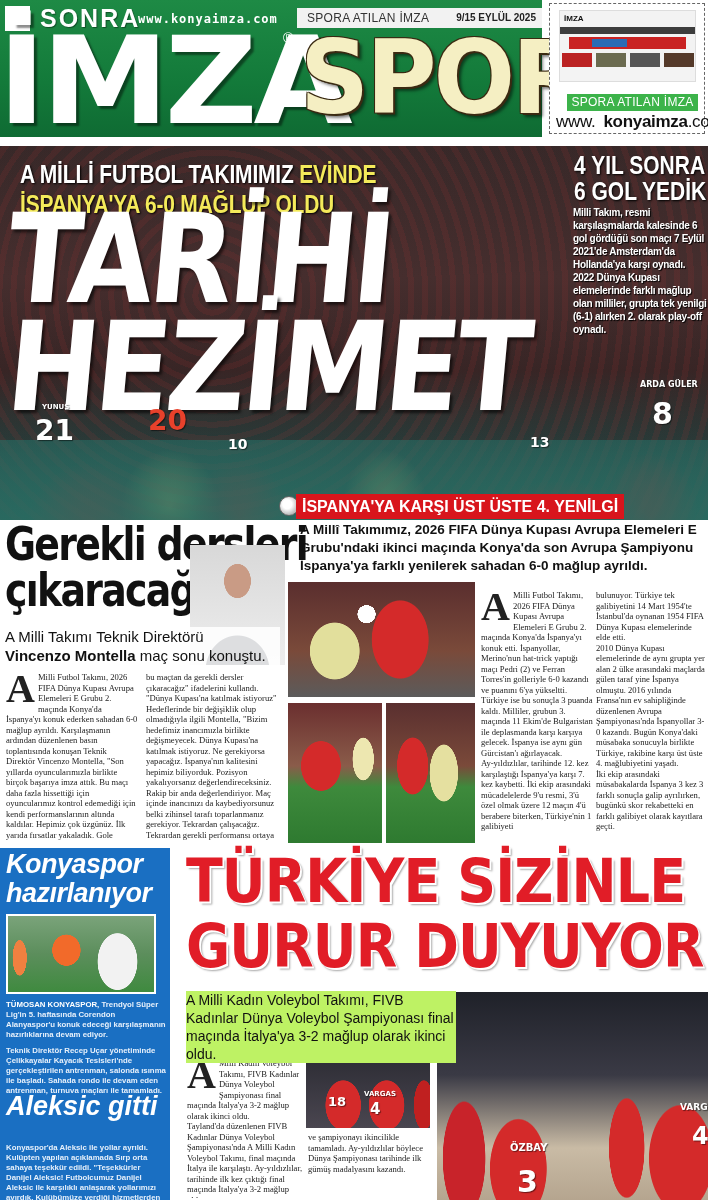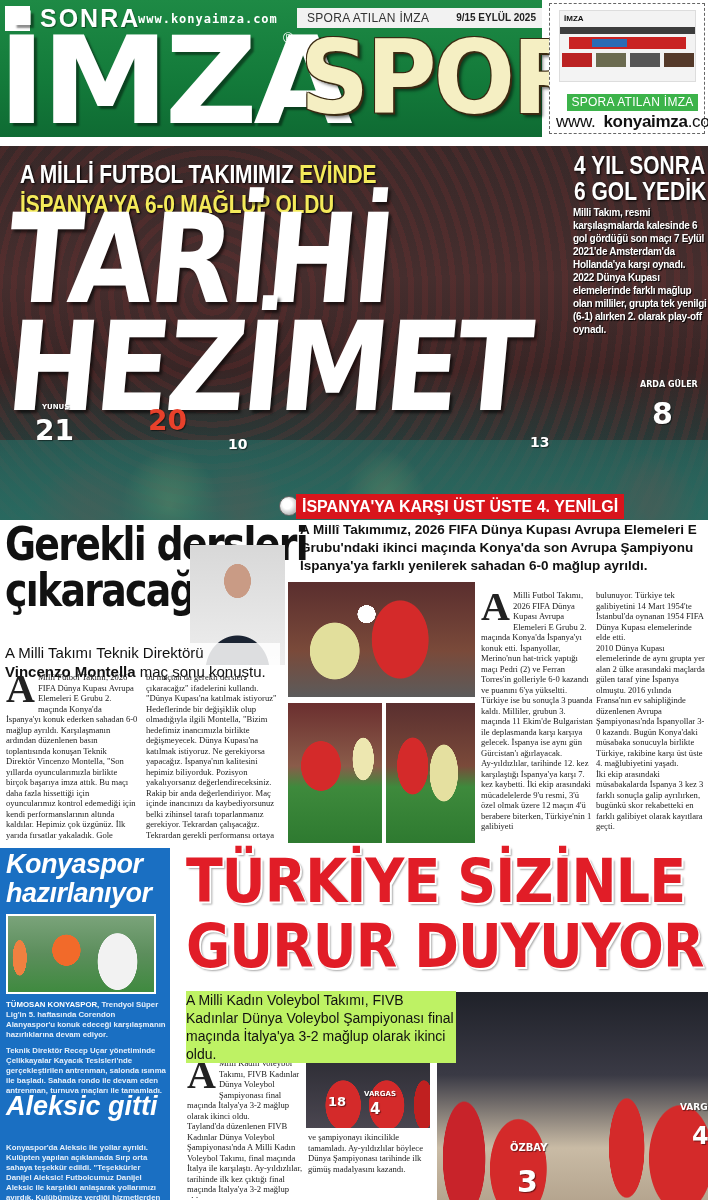--- a/index.html
+++ b/index.html
@@ -50,21 +50,21 @@
   .jersey{position:absolute;color:#fff;font-weight:bold;font-family:"DejaVu Sans",sans-serif;text-shadow:1px 1px 1px rgba(0,0,0,.5);}
   .redbar{position:absolute;left:296px;top:494px;height:25px;background:#d8151c;color:#fff;font-weight:bold;font-size:16px;line-height:25px;padding:0 6px;transform:scaleY(1);}
   .ball{position:absolute;left:279px;top:496px;width:20px;height:20px;border-radius:50%;background:radial-gradient(circle at 40% 40%,#fff 30%,#bbb 70%);border:1px solid #666;}
 
   
   .mont-title{position:absolute;left:5px;top:521px;font-weight:bold;font-size:44px;line-height:44px;color:#111;letter-spacing:-2px;font-family:"DejaVu Sans",sans-serif;transform:scaleX(.86) scaleY(1.05);transform-origin:left top;}
   .mont-photo{position:absolute;left:190px;top:545px;width:95px;height:120px;background:
       radial-gradient(ellipse 22px 28px at 50% 30%,#c99b85 60%,transparent 62%),
       radial-gradient(ellipse 45px 50px at 50% 105%,#1b2433 70%,transparent 72%),
       linear-gradient(180deg,#d8d8d8,#eee);}
-  .mont-sub{position:absolute;left:5px;top:627px;width:275px;font-size:15px;line-height:19px;color:#111;background:rgba(255,255,255,.85);margin-top:16px;}
+  .mont-sub{position:absolute;left:5px;top:627px;width:275px;font-size:15px;line-height:19px;color:#111;background:rgba(255,255,255,.85);}
   .mont-sub b{font-weight:bold;}
   .col{position:absolute;font-family:"Liberation Serif",serif;font-size:8.6px;line-height:10.5px;color:#222;text-align:left;}
   .dropcap{float:left;font-family:"Liberation Serif",serif;font-size:40px;line-height:34px;margin-right:3px;font-weight:bold;}
 
   
   .spain-lead{position:absolute;left:300px;top:521px;width:436px;font-weight:bold;font-size:13.5px;line-height:18px;color:#111;}
   .photo{position:absolute;overflow:hidden;}
   .p1{left:288px;top:582px;width:187px;height:115px;background:
       radial-gradient(ellipse 40px 55px at 60% 50%,#d42a2a 70%,transparent 72%),
       radial-gradient(ellipse 35px 40px at 25% 60%,#e2df9c 70%,transparent 72%),

